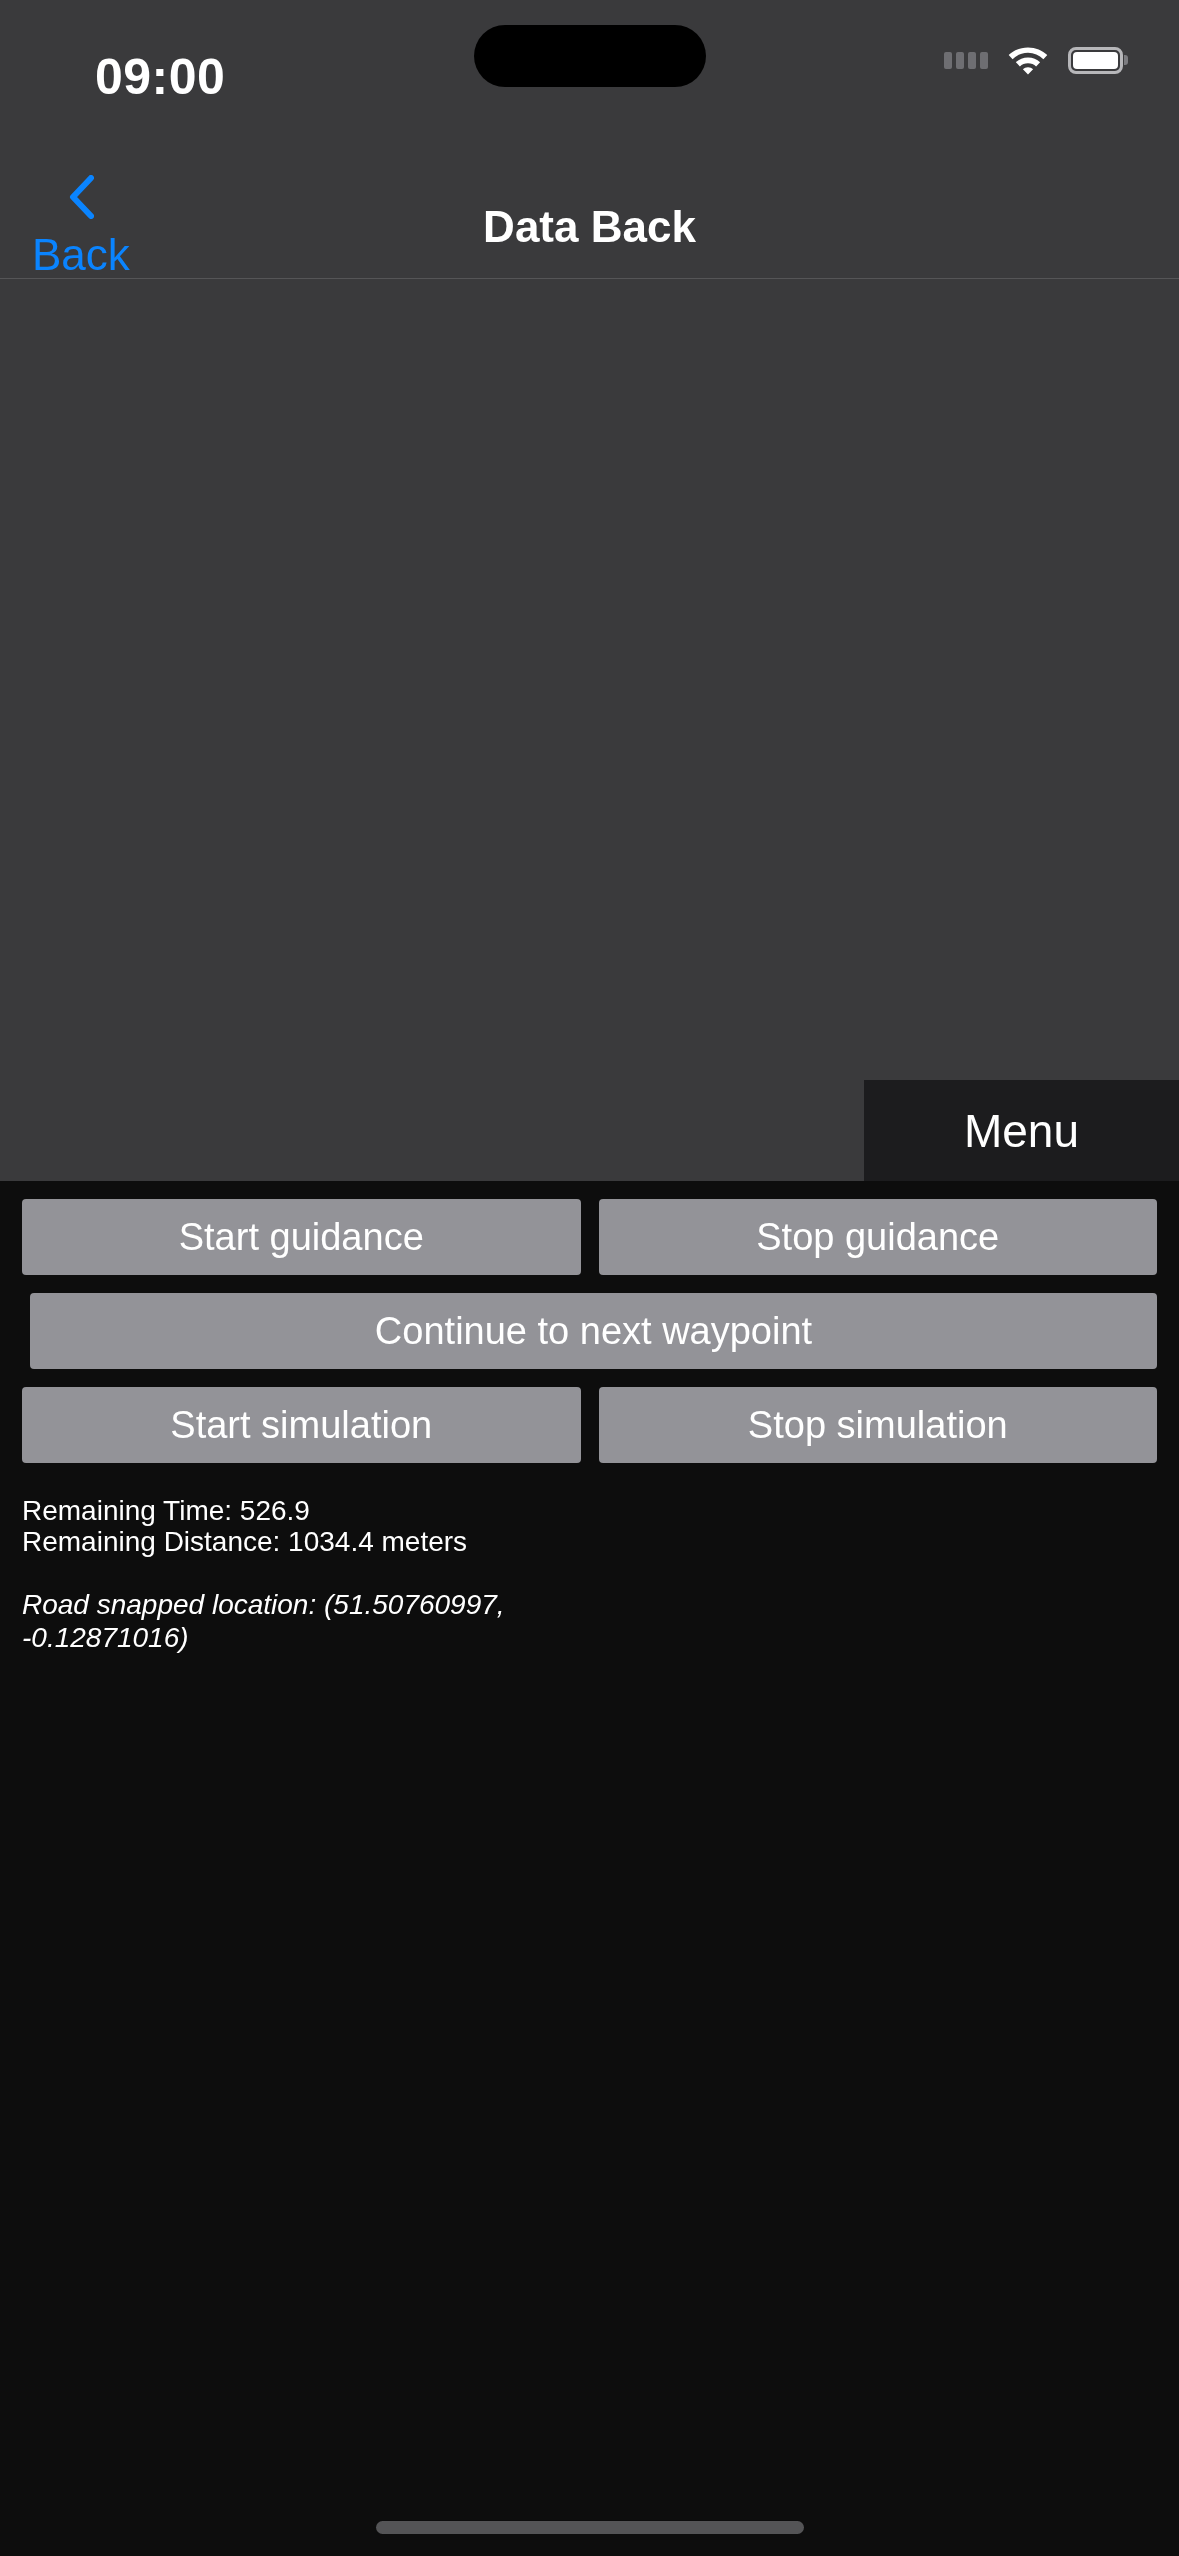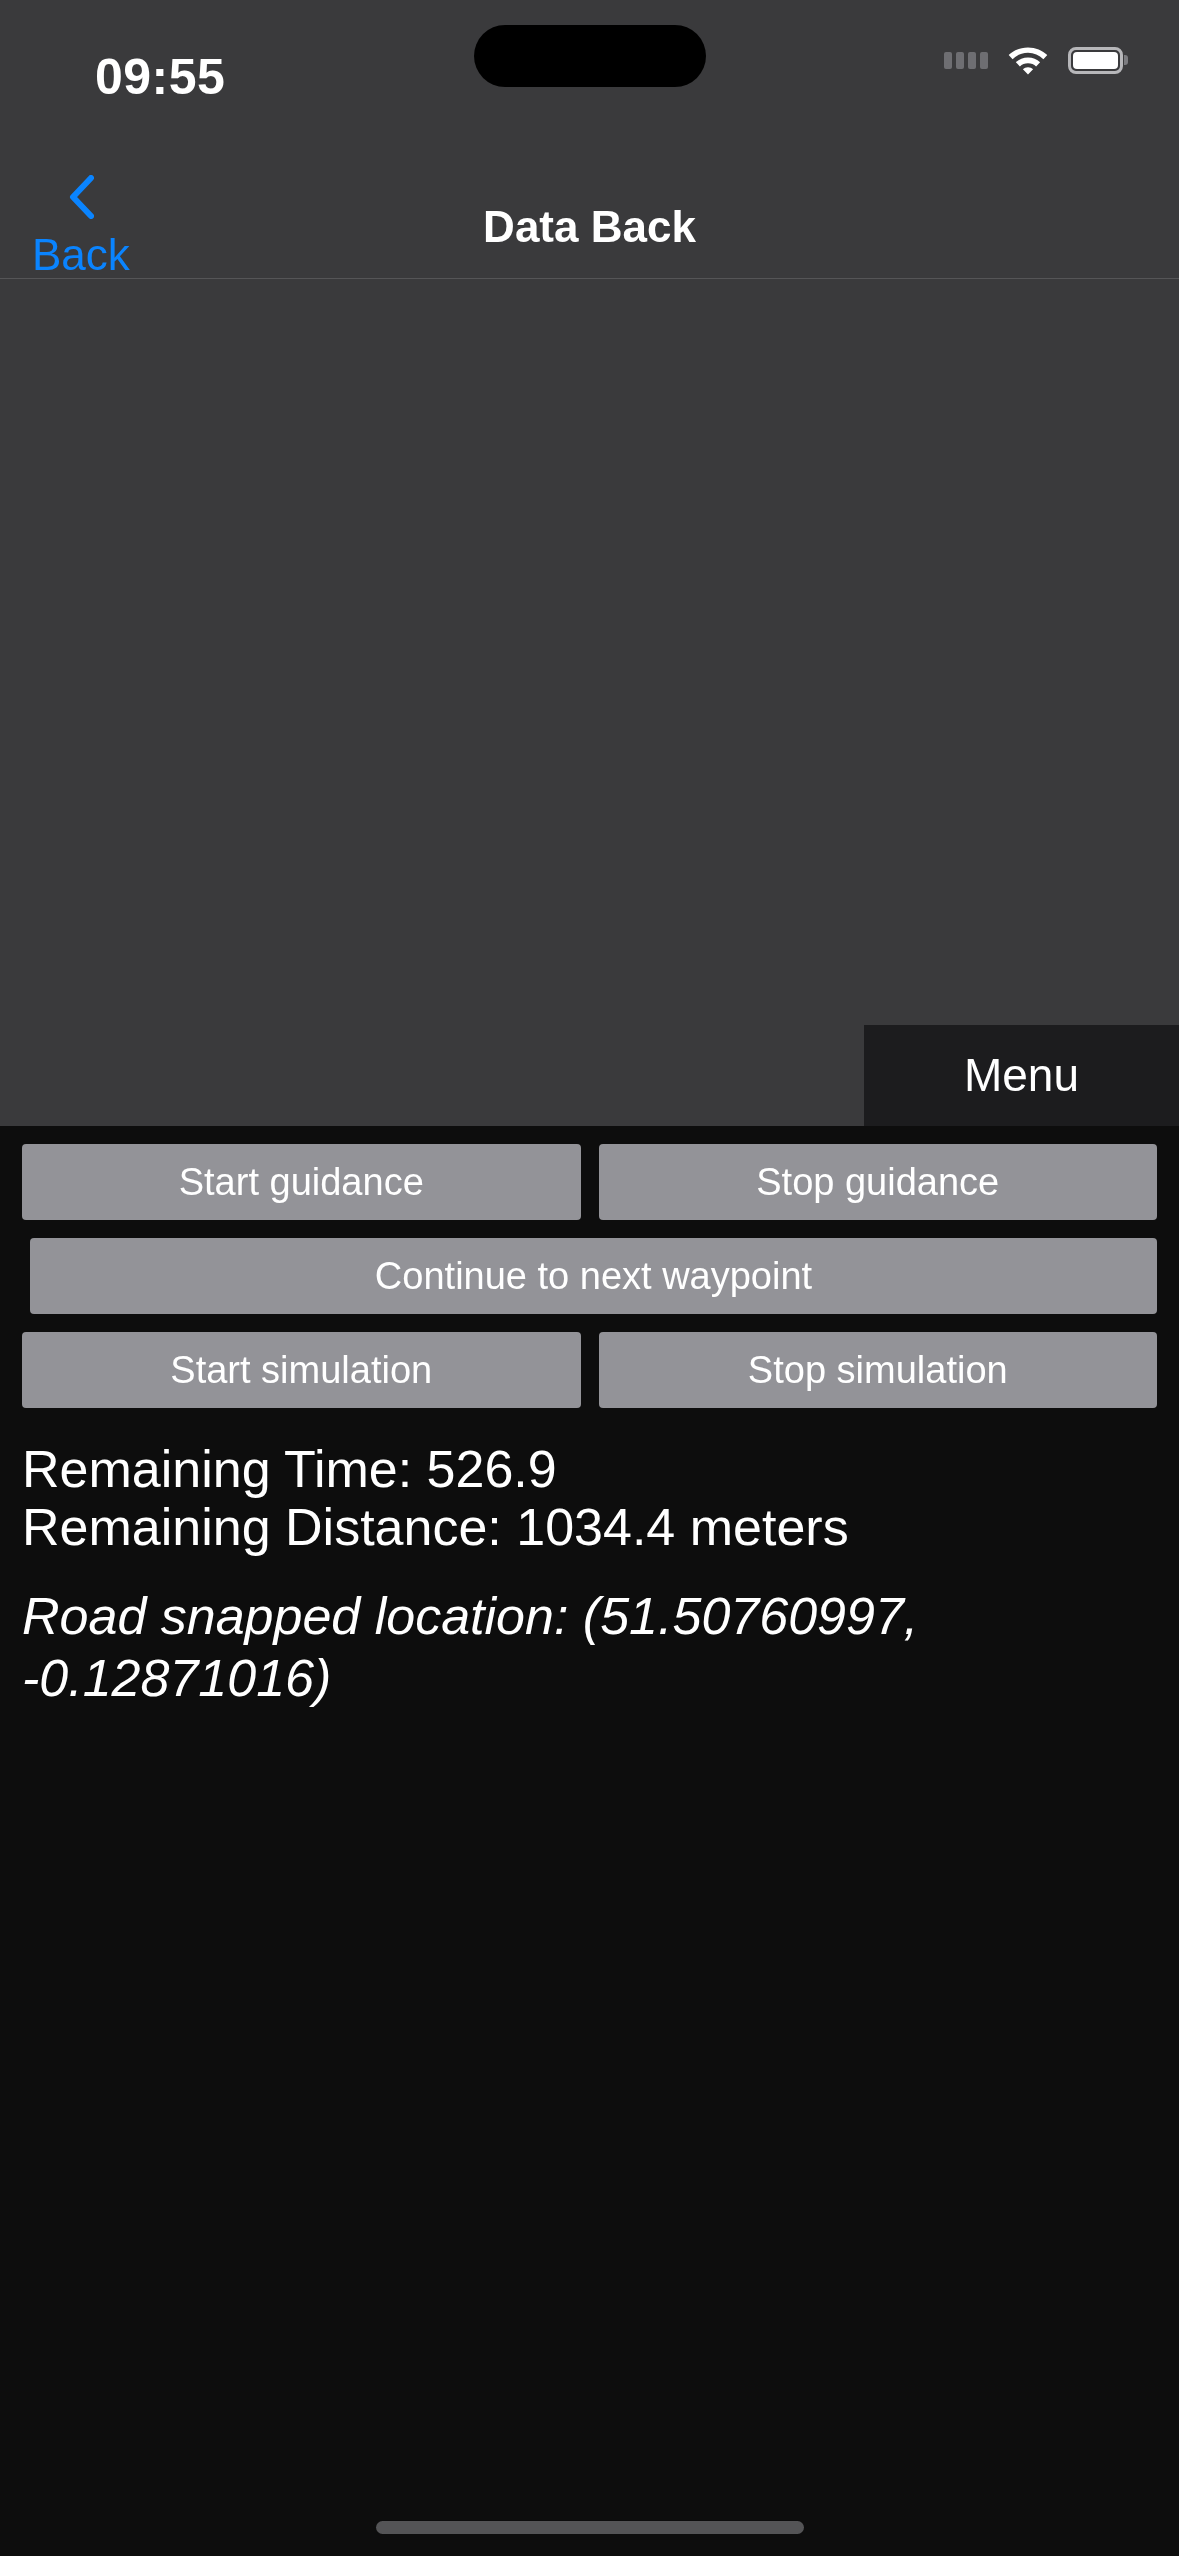--- a/index.html
+++ b/index.html
@@ -155,21 +155,21 @@
   }
   .ctl-btn.full { flex:1 1 100%;margin-left:8px; }
 
   
   .status-text {
     background:#0d0d0d;
     padding:14px 22px 0 22px;
     flex:0 0 auto;
   }
   .status-line {
-    font-size:52px;
+    font-size:28px;
     color:#ffffff;
     line-height:1.12;
   }
   .status-block { margin-top:30px; }
   .status-block .status-line { line-height:1.18;font-style:italic; }
 
   
   .home-area {
     flex:1 1 auto;
     position:relative;
@@ -184,21 +184,21 @@
     background:#545456;
     border-radius:7px;
   }
 </style>
 </head>
 <body>
 
 <div class="phone">
 
   <div class="status-bar">
-    <div class="status-time">09:55</div>
+    <div class="status-time">09:00</div>
     <div class="dynamic-island"></div>
     <div class="status-right">
       <span class="signal-dots">
         <i></i>
           <i></i>
           <i></i>
           <i></i>
       </span>
       <span>
         <svg class="wifi-icon" viewBox="0 0 42 32" aria-hidden="true">

